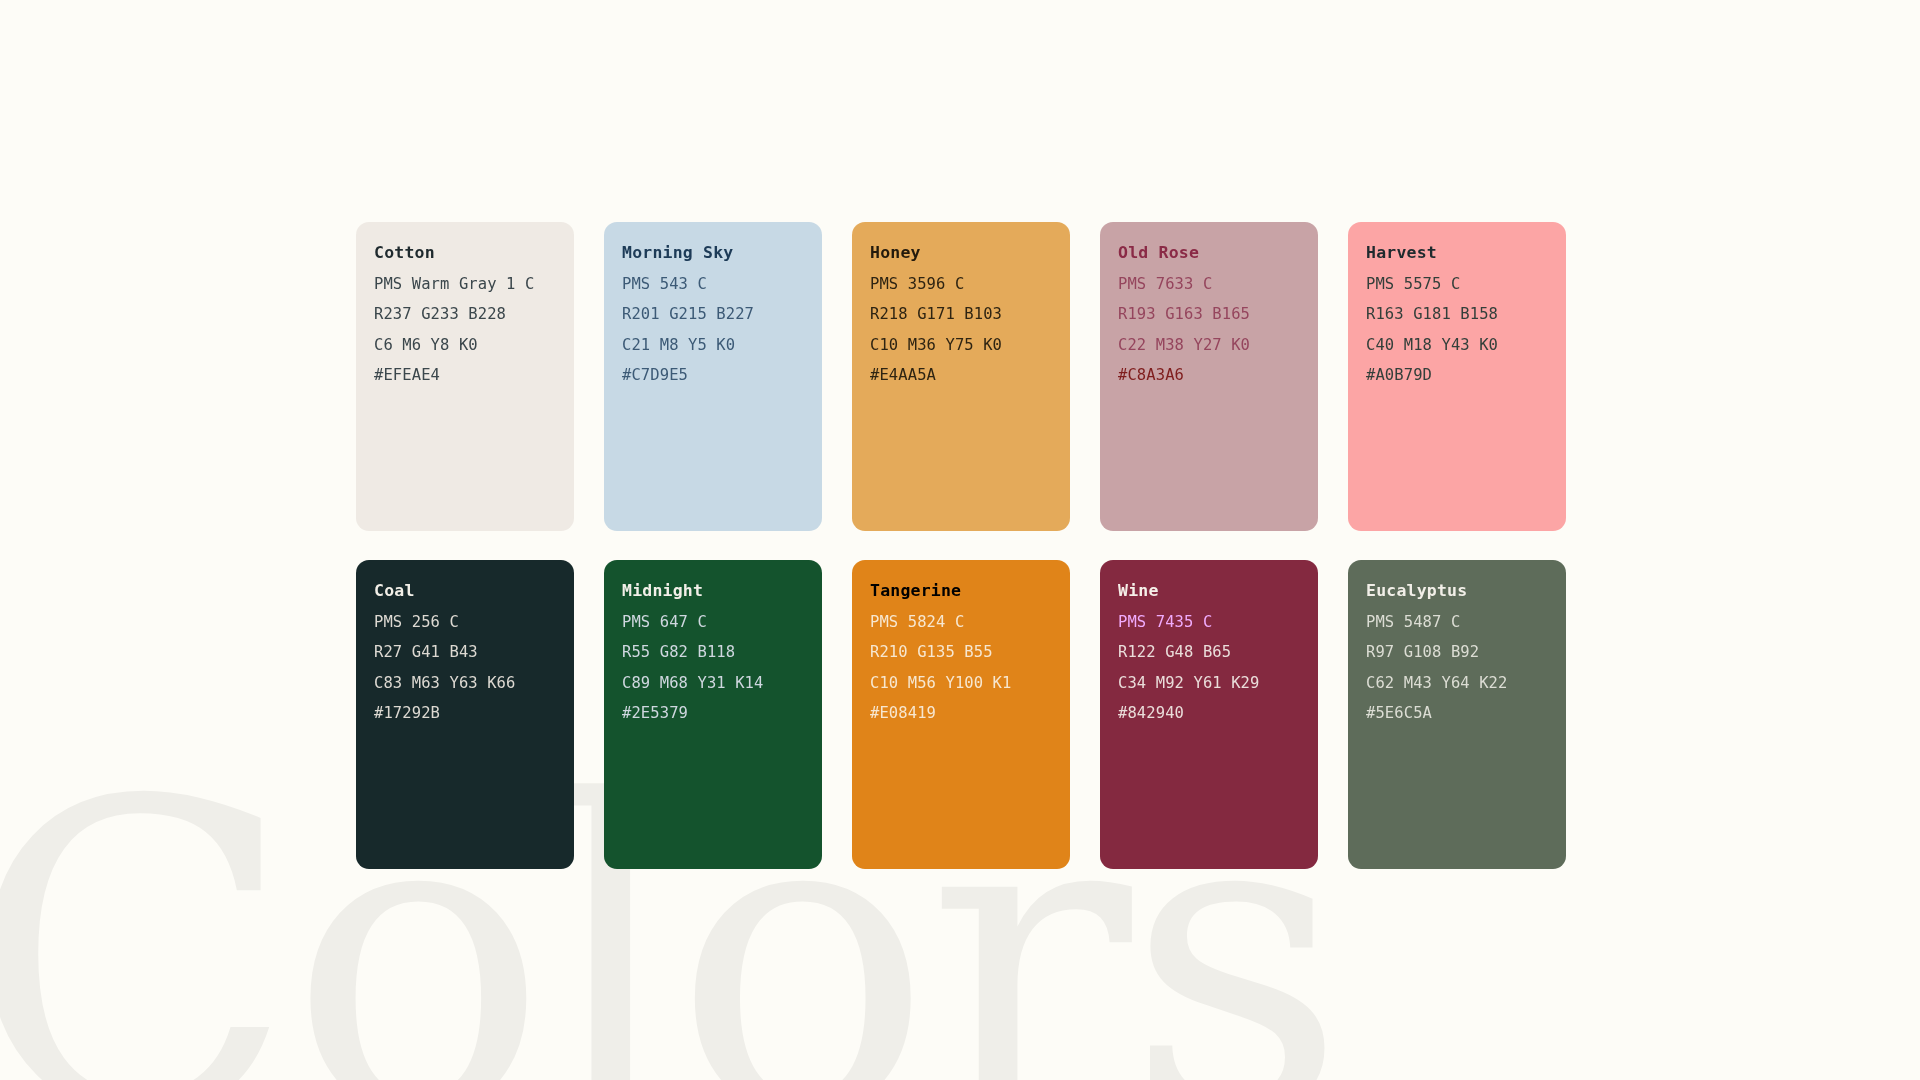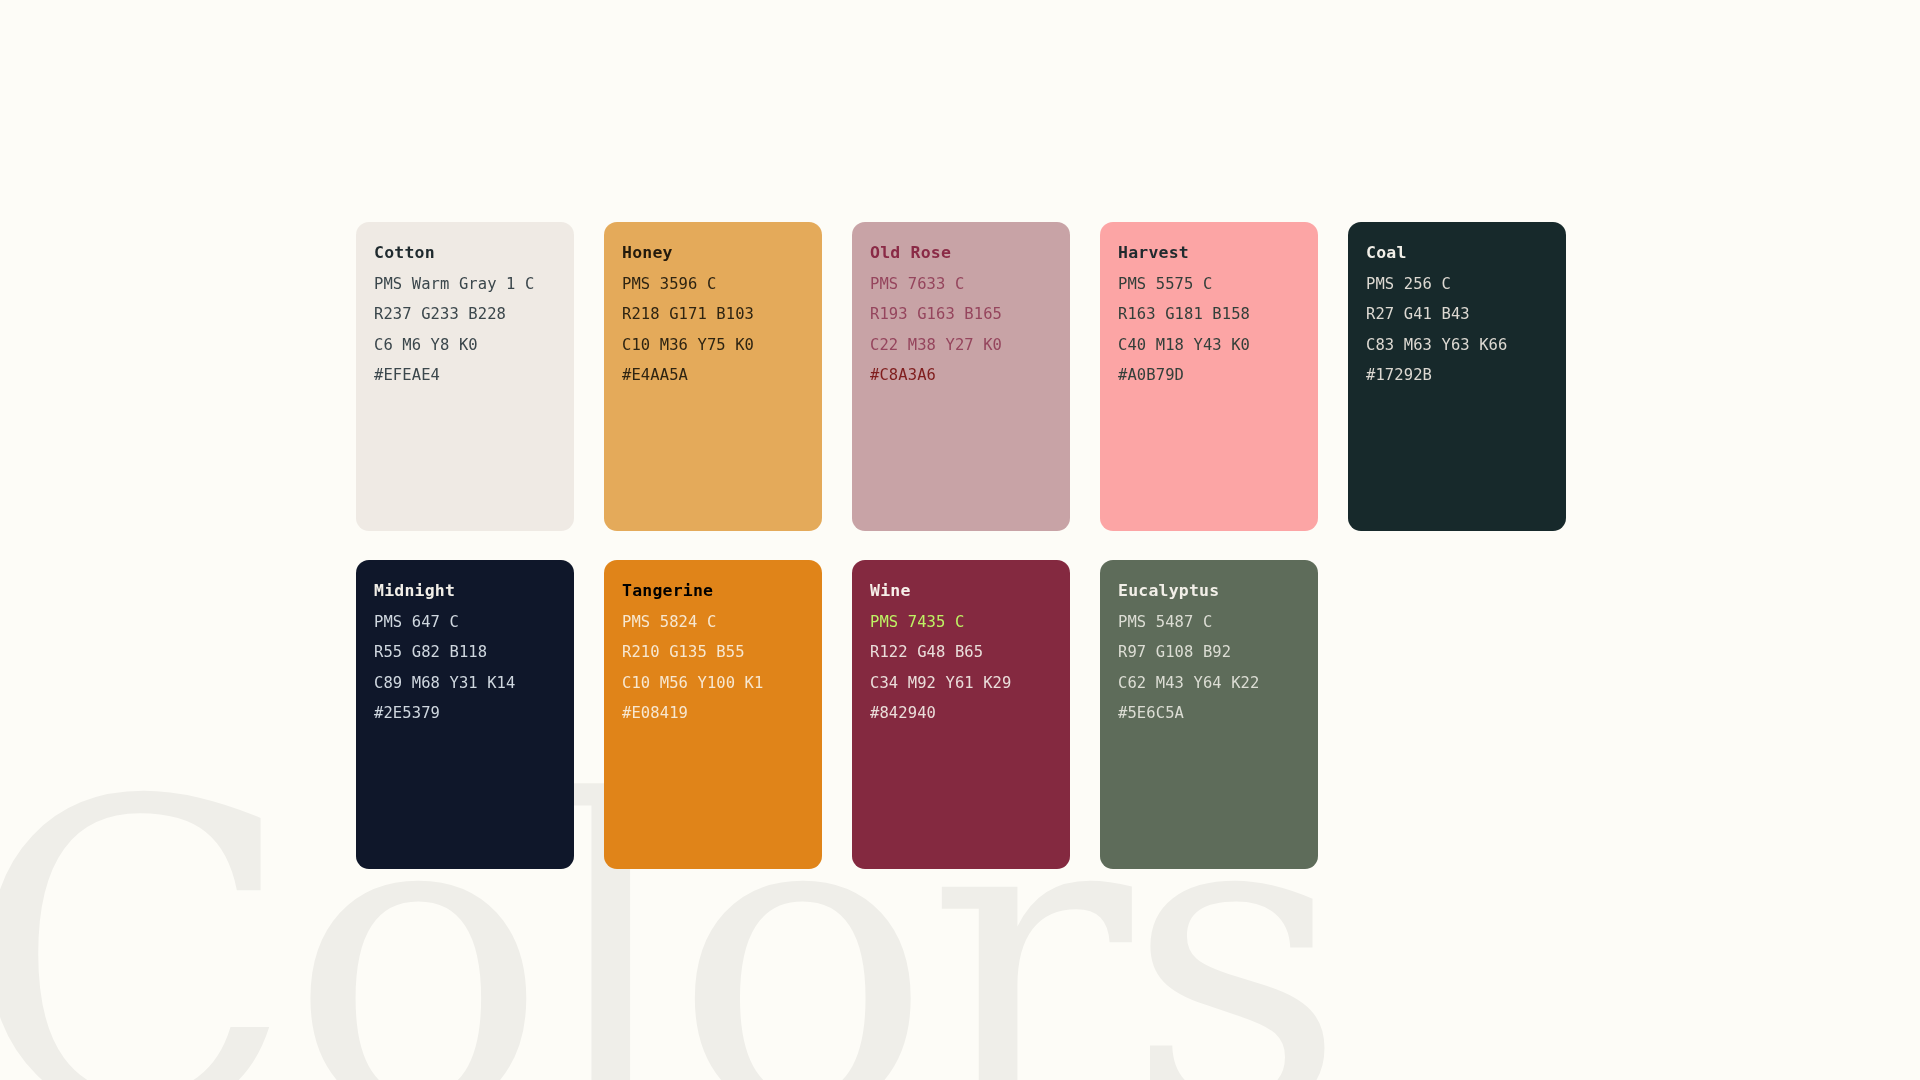--- a/index.html
+++ b/index.html
@@ -76,20 +76,27 @@
 <div id="watermark" style="color: rgb(239, 238, 233);">Colors</div>
 
 <div id="palette-grid">
     <div class="swatch-card" style="background: rgb(239, 234, 228);">
       <div class="swatch-name" style="color: rgb(31, 42, 46);">Cotton</div>
       <div class="swatch-line" style="color: rgb(59, 71, 76);">PMS Warm Gray 1 C</div>
       <div class="swatch-line" style="color: rgb(59, 71, 76);">R237 G233 B228</div>
       <div class="swatch-line" style="color: rgb(59, 71, 76);">C6 M6 Y8 K0</div>
       <div class="swatch-line" style="color: rgb(59, 71, 76);">#EFEAE4</div>
     </div>
+    <div class="swatch-card" style="background: rgb(199, 217, 229);">
+      <div class="swatch-name" style="color: rgb(29, 59, 87);">Morning Sky</div>
+      <div class="swatch-line" style="color: rgb(60, 90, 118);">PMS 543 C</div>
+      <div class="swatch-line" style="color: rgb(60, 90, 118);">R201 G215 B227</div>
+      <div class="swatch-line" style="color: rgb(60, 90, 118);">C21 M8 Y5 K0</div>
+      <div class="swatch-line" style="color: rgb(60, 90, 118);">#C7D9E5</div>
+    </div>
     <div class="swatch-card" style="background: rgb(228, 170, 90);">
       <div class="swatch-name" style="color: rgb(35, 26, 12);">Honey</div>
       <div class="swatch-line" style="color: rgb(46, 36, 18);">PMS 3596 C</div>
       <div class="swatch-line" style="color: rgb(46, 36, 18);">R218 G171 B103</div>
       <div class="swatch-line" style="color: rgb(46, 36, 18);">C10 M36 Y75 K0</div>
       <div class="swatch-line" style="color: rgb(46, 36, 18);">#E4AA5A</div>
     </div>
     <div class="swatch-card" style="background: rgb(200, 163, 166);">
       <div class="swatch-name" style="color: rgb(138, 42, 70);">Old Rose</div>
       <div class="swatch-line" style="color: rgb(149, 69, 93);">PMS 7633 C</div>
@@ -104,37 +111,37 @@
       <div class="swatch-line" style="color: rgb(51, 63, 58);">C40 M18 Y43 K0</div>
       <div class="swatch-line" style="color: rgb(51, 63, 58);">#A0B79D</div>
     </div>
     <div class="swatch-card" style="background: rgb(23, 41, 43);">
       <div class="swatch-name" style="color: rgb(242, 239, 232);">Coal</div>
       <div class="swatch-line" style="color: rgb(221, 217, 210);">PMS 256 C</div>
       <div class="swatch-line" style="color: rgb(221, 217, 210);">R27 G41 B43</div>
       <div class="swatch-line" style="color: rgb(221, 217, 210);">C83 M63 Y63 K66</div>
       <div class="swatch-line" style="color: rgb(221, 217, 210);">#17292B</div>
     </div>
-    <div class="swatch-card" style="background: #0f172a;">
+    <div class="swatch-card" style="background: #14532d;">
       <div class="swatch-name" style="color: rgb(242, 239, 232);">Midnight</div>
       <div class="swatch-line" style="color: rgb(207, 215, 223);">PMS 647 C</div>
       <div class="swatch-line" style="color: rgb(207, 215, 223);">R55 G82 B118</div>
       <div class="swatch-line" style="color: rgb(207, 215, 223);">C89 M68 Y31 K14</div>
       <div class="swatch-line" style="color: rgb(207, 215, 223);">#2E5379</div>
     </div>
     <div class="swatch-card" style="background: rgb(224, 132, 25);">
       <div class="swatch-name" style="color: #000000;">Tangerine</div>
       <div class="swatch-line" style="color: rgb(247, 231, 208);">PMS 5824 C</div>
       <div class="swatch-line" style="color: rgb(247, 231, 208);">R210 G135 B55</div>
       <div class="swatch-line" style="color: rgb(247, 231, 208);">C10 M56 Y100 K1</div>
       <div class="swatch-line" style="color: rgb(247, 231, 208);">#E08419</div>
     </div>
     <div class="swatch-card" style="background: rgb(132, 41, 64);">
       <div class="swatch-name" style="color: rgb(246, 239, 233);">Wine</div>
-      <div class="swatch-line" style="color: #bef264;">PMS 7435 C</div>
+      <div class="swatch-line" style="color: #f0abfc;">PMS 7435 C</div>
       <div class="swatch-line" style="color: rgb(234, 221, 218);">R122 G48 B65</div>
       <div class="swatch-line" style="color: rgb(234, 221, 218); margin-top: 8px;">C34 M92 Y61 K29</div>
       <div class="swatch-line" style="color: rgb(234, 221, 218);">#842940</div>
     </div>
     <div class="swatch-card" style="background: rgb(94, 108, 90);">
       <div class="swatch-name" style="color: rgb(242, 239, 232);">Eucalyptus</div>
       <div class="swatch-line" style="color: rgb(220, 221, 212);">PMS 5487 C</div>
       <div class="swatch-line" style="color: rgb(220, 221, 212);">R97 G108 B92</div>
       <div class="swatch-line" style="color: rgb(220, 221, 212);">C62 M43 Y64 K22</div>
       <div class="swatch-line" style="color: rgb(220, 221, 212);">#5E6C5A</div>

